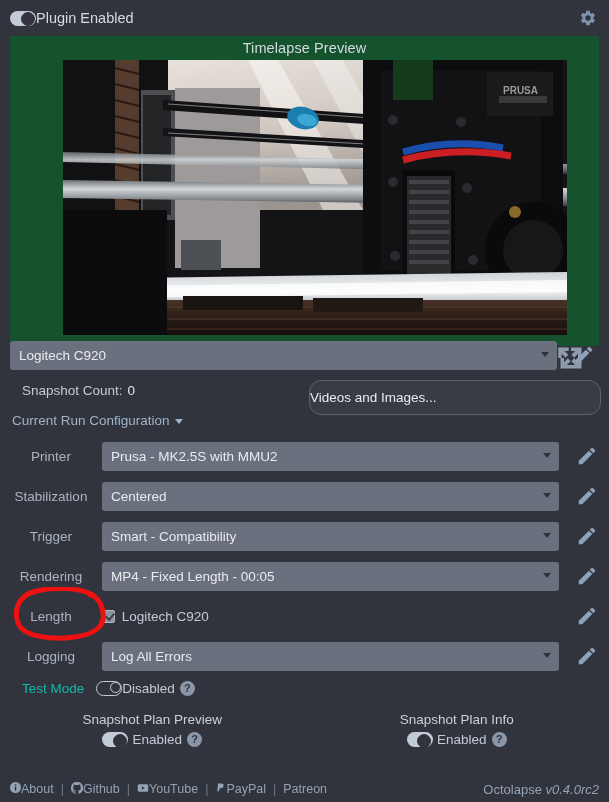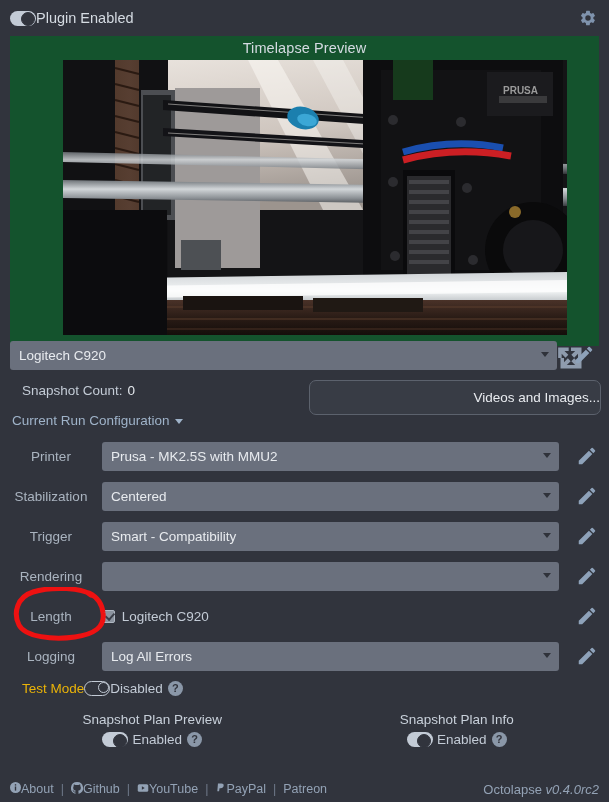--- a/index.html
+++ b/index.html
@@ -73,22 +73,22 @@
   .camera-select{position:absolute;left:0;right:42px;top:0;}
   .pencil{width:22px;height:22px;}
   .cam-pencil{position:absolute;right:4px;top:3px;}
   .snapcount{
     position:absolute;left:22px;top:383px;font-size:13.5px;color:#c3cbd6;
   }
   .snapcount b{font-weight:normal;color:#e3e7ec;margin-left:5px;}
   .vi-btn{
     position:absolute;left:309px;top:380px;width:290px;height:33px;
     border:1px solid #5c626d;background:#383c45;color:#e8ebef;
-    font-size:13.5px;font-family:inherit;border-radius:7px;
-    display:flex;align-items:center;justify-content:flex-end;cursor:pointer;
+    font-size:13.5px;font-family:inherit;border-radius:12px;
+    display:flex;align-items:center;justify-content:flex-start;cursor:pointer;
   }
   .crc{
     position:absolute;left:12px;top:413px;font-size:13.5px;color:#9fb3c9;
     cursor:pointer;
   }
   .crc .tri{
     display:inline-block;margin-left:5px;
     width:0;height:0;border-left:4px solid transparent;border-right:4px solid transparent;
     border-top:5px solid #9fb3c9;vertical-align:middle;
   }
@@ -106,21 +106,21 @@
     display:inline-block;vertical-align:-2px;position:relative;box-sizing:border-box;
   }
   .chk::after{
     content:"";position:absolute;left:4px;top:0.5px;width:3.5px;height:7px;
     border:solid #3a3e48;border-width:0 2px 2px 0;transform:rotate(42deg);
   }
   .camlist{color:#c3cbd6;font-size:13.5px;}
   .testmode{
     position:absolute;left:22px;top:681px;display:flex;align-items:center;font-size:13.5px;
   }
-  .testmode .tlabel{color:#eab308;}
+  .testmode .tlabel{margin-right:12px;color:#14b8a6;}
   .help{
     display:inline-block;width:15px;height:15px;border-radius:50%;
     background:#8a97a8;color:#31343d;font-size:11px;font-weight:bold;
     text-align:center;line-height:15px;margin-left:5px;vertical-align:-2px;
     font-family:"Liberation Sans",sans-serif;
   }
   .twocol{
     position:absolute;left:0;right:0;top:712px;display:flex;
   }
   .col{flex:1;text-align:center;}
@@ -351,20 +351,21 @@
     <svg class="pencil" viewBox="0 0 24 24">
         <path fill="#8ea2ba" d="M3 17.25V21h3.75L17.81 9.94l-3.75-3.75L3 17.25zM20.71 7.04a1 1 0 0 0 0-1.41l-2.34-2.34a1 1 0 0 0-1.41 0l-1.83 1.83 3.75 3.75 1.83-1.83z"></path>
       </svg>
   </div>
 </div>
 
 <div class="formrow" style="top:556px">
   <div class="flabel">Rendering</div>
   <div class="fctl">
     <div class="select">
+      <span>MP4 - Fixed Length - 00:05</span>
       <span class="caret"></span>
     </div>
   </div>
   <div class="fpencil">
     <svg class="pencil" viewBox="0 0 24 24">
         <path fill="#8ea2ba" d="M3 17.25V21h3.75L17.81 9.94l-3.75-3.75L3 17.25zM20.71 7.04a1 1 0 0 0 0-1.41l-2.34-2.34a1 1 0 0 0-1.41 0l-1.83 1.83 3.75 3.75 1.83-1.83z"></path>
       </svg>
   </div>
 </div>
 

